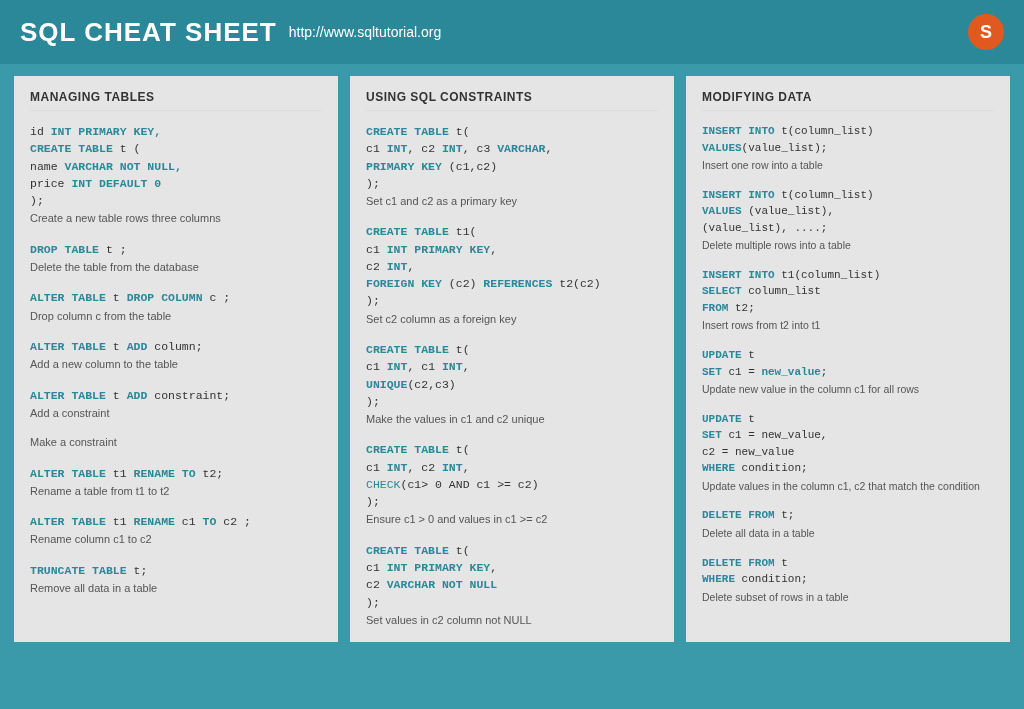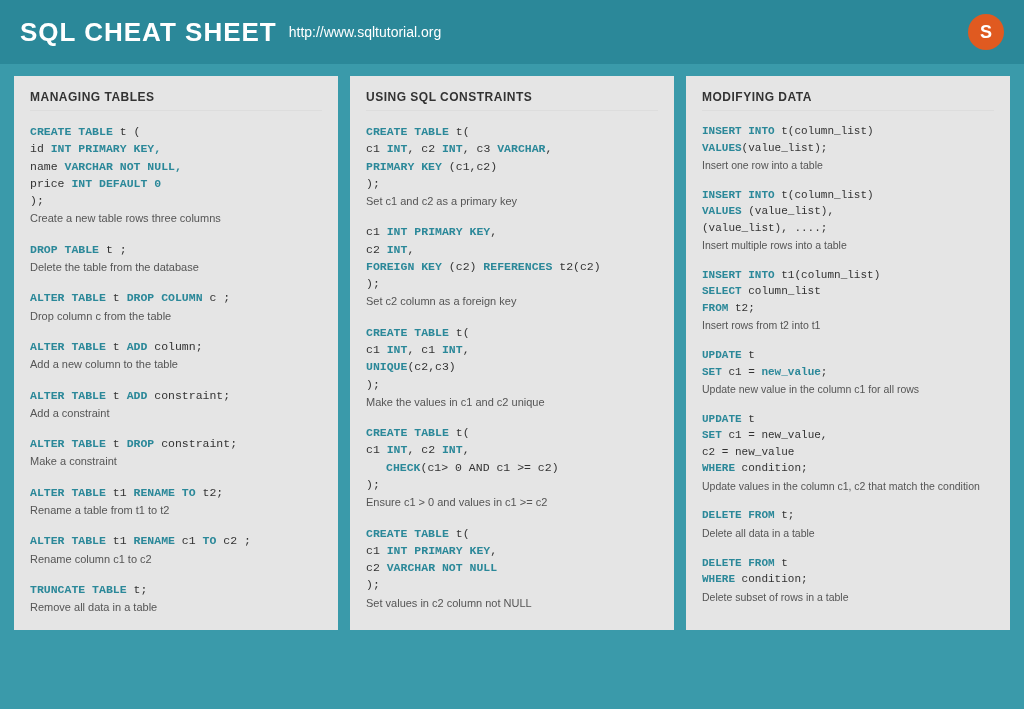--- a/index.html
+++ b/index.html
@@ -101,22 +101,22 @@
   </div>
   <div class="header-logo">S</div>
 </div>
 
 <div class="content">
 
   <div class="card">
     <div class="card-title">MANAGING TABLES</div>
     <div id="managing-tables-sections">
         <div class="section">
+          <div class="code-line"><span style="color: rgb(51, 51, 51);">    id </span><span style="color: rgb(43, 136, 153); font-weight: 700;">INT PRIMARY KEY,</span></div>
           <div class="code-line"><span style="color: rgb(43, 136, 153); font-weight: 700;">CREATE TABLE</span><span style="color: rgb(51, 51, 51);"> t (</span></div>
-          <div class="code-line"><span style="color: rgb(51, 51, 51);">    id </span><span style="color: rgb(43, 136, 153); font-weight: 700;">INT PRIMARY KEY,</span></div>
           <div class="code-line"><span style="color: rgb(51, 51, 51);">    name </span><span style="color: rgb(43, 136, 153); font-weight: 700;">VARCHAR NOT NULL,</span></div>
           <div class="code-line"><span style="color: rgb(51, 51, 51);">    price </span><span style="color: rgb(43, 136, 153); font-weight: 700;">INT DEFAULT 0</span></div>
           <div class="code-line"><span style="color: rgb(51, 51, 51);">);</span></div>
           <div class="desc">Create a new table rows three columns</div>
         </div>
         <div class="section">
           <div class="code-line"><span style="color: rgb(43, 136, 153); font-weight: 700;">DROP TABLE</span><span style="color: rgb(51, 51, 51);"> t </span><span style="color: rgb(51, 51, 51);">;</span></div>
           <div class="desc">Delete the table from the database</div>
         </div>
         <div class="section">
@@ -125,21 +125,20 @@
         </div>
         <div class="section">
           <div class="code-line"><span style="color: rgb(43, 136, 153); font-weight: 700;">ALTER TABLE</span><span style="color: rgb(51, 51, 51);"> t </span><span style="color: rgb(43, 136, 153); font-weight: 700;">ADD</span><span style="color: rgb(51, 51, 51);"> column;</span></div>
           <div class="desc">Add a new column to the table</div>
         </div>
         <div class="section">
           <div class="code-line"><span style="color: rgb(43, 136, 153); font-weight: 700;">ALTER TABLE</span><span style="color: rgb(51, 51, 51);"> t </span><span style="color: rgb(43, 136, 153); font-weight: 700;">ADD</span><span style="color: rgb(51, 51, 51);"> constraint;</span></div>
           <div class="desc">Add a constraint</div>
         </div>
         <div class="section">
-          <div class="code-line"><span style="color: rgb(43, 136, 153); font-weight: 700;">ALTER TABLE</span><span style="color: rgb(51, 51, 51);"> t </span><span style="color: rgb(43, 136, 153); font-weight: 700;">DROP</span><span style="color: rgb(51, 51, 51);"> constraint;</span></div>
           <div class="desc">Make a constraint</div>
         </div>
         <div class="section">
           <div class="code-line"><span style="color: rgb(43, 136, 153); font-weight: 700;">ALTER TABLE</span><span style="color: rgb(51, 51, 51);"> t1 </span><span style="color: rgb(43, 136, 153); font-weight: 700;">RENAME TO</span><span style="color: rgb(51, 51, 51);"> t2;</span></div>
           <div class="desc">Rename a table from t1 to t2</div>
         </div>
         <div class="section">
           <div class="code-line"><span style="color: rgb(43, 136, 153); font-weight: 700;">ALTER TABLE</span><span style="color: rgb(51, 51, 51);"> t1 </span><span style="color: rgb(43, 136, 153); font-weight: 700;">RENAME</span><span style="color: rgb(51, 51, 51);"> c1 </span><span style="color: rgb(43, 136, 153); font-weight: 700;">TO</span><span style="color: rgb(51, 51, 51);"> c2 ;</span></div>
           <div class="desc">Rename column c1 to c2</div>
         </div>
@@ -154,37 +153,38 @@
     <div class="card-title">USING SQL CONSTRAINTS</div>
     <div id="sql-constraints-sections">
         <div class="section">
           <div class="code-line"><span style="color: rgb(43, 136, 153); font-weight: 700;">CREATE TABLE</span><span style="color: rgb(51, 51, 51);"> t(</span></div>
           <div class="code-line"><span style="color: rgb(51, 51, 51);">  c1 </span><span style="color: rgb(43, 136, 153); font-weight: 700;">INT</span><span style="color: rgb(51, 51, 51);">, c2 </span><span style="color: rgb(43, 136, 153); font-weight: 700;">INT</span><span style="color: rgb(51, 51, 51);">, c3 </span><span style="color: rgb(43, 136, 153); font-weight: 700;">VARCHAR</span><span style="color: rgb(51, 51, 51);">,</span></div>
           <div class="code-line"><span style="color: rgb(43, 136, 153); font-weight: 700;">  PRIMARY KEY</span><span style="color: rgb(51, 51, 51);"> (c1,c2)</span></div>
           <div class="code-line"><span style="color: rgb(51, 51, 51);">);</span></div>
           <div class="desc">Set c1 and c2 as a primary key</div>
         </div>
         <div class="section">
+          <div class="code-line"><span style="color: rgb(43, 136, 153); font-weight: 700;">CREATE TABLE</span><span style="color: rgb(51, 51, 51);"> t1(</span></div>
           <div class="code-line"><span style="color: rgb(51, 51, 51);">  c1 </span><span style="color: rgb(43, 136, 153); font-weight: 700;">INT PRIMARY KEY</span><span style="color: rgb(51, 51, 51);">,</span></div>
           <div class="code-line"><span style="color: rgb(51, 51, 51);">  c2 </span><span style="color: rgb(43, 136, 153); font-weight: 700;">INT</span><span style="color: rgb(51, 51, 51);">,</span></div>
           <div class="code-line"><span style="color: rgb(43, 136, 153); font-weight: 700;">  FOREIGN KEY</span><span style="color: rgb(51, 51, 51);"> (c2) </span><span style="color: rgb(43, 136, 153); font-weight: 700;">REFERENCES</span><span style="color: rgb(51, 51, 51);"> t2(c2)</span></div>
           <div class="code-line"><span style="color: rgb(51, 51, 51);">);</span></div>
           <div class="desc">Set c2 column as a foreign key</div>
         </div>
         <div class="section">
           <div class="code-line"><span style="color: rgb(43, 136, 153); font-weight: 700;">CREATE TABLE</span><span style="color: rgb(51, 51, 51);"> t(</span></div>
           <div class="code-line"><span style="color: rgb(51, 51, 51);">  c1 </span><span style="color: rgb(43, 136, 153); font-weight: 700;">INT</span><span style="color: rgb(51, 51, 51);">, c1 </span><span style="color: rgb(43, 136, 153); font-weight: 700;">INT</span><span style="color: rgb(51, 51, 51);">,</span></div>
           <div class="code-line"><span style="color: rgb(43, 136, 153); font-weight: 700;">  UNIQUE</span><span style="color: rgb(51, 51, 51);">(c2,c3)</span></div>
           <div class="code-line"><span style="color: rgb(51, 51, 51);">);</span></div>
           <div class="desc">Make the values in c1 and c2 unique</div>
         </div>
         <div class="section">
           <div class="code-line"><span style="color: rgb(43, 136, 153); font-weight: 700;">CREATE TABLE</span><span style="color: rgb(51, 51, 51);"> t(</span></div>
           <div class="code-line"><span style="color: rgb(51, 51, 51);">  c1 </span><span style="color: rgb(43, 136, 153); font-weight: 700;">INT</span><span style="color: rgb(51, 51, 51);">, c2 </span><span style="color: rgb(43, 136, 153); font-weight: 700;">INT</span><span style="color: rgb(51, 51, 51);">,</span></div>
-          <div class="code-line"><span style="color: rgb(43, 136, 153); font-weight: 700; margin-left: 20px;">  CHECK</span><span style="color: rgb(51, 51, 51);">(c1&gt; 0 AND c1 &gt;= c2)</span></div>
+          <div class="code-line"><span style="color: rgb(43, 136, 153); font-weight: 400;">  CHECK</span><span style="color: rgb(51, 51, 51);">(c1&gt; 0 AND c1 &gt;= c2)</span></div>
           <div class="code-line"><span style="color: rgb(51, 51, 51);">);</span></div>
           <div class="desc">Ensure c1 &gt; 0 and values in c1 &gt;= c2</div>
         </div>
         <div class="section">
           <div class="code-line"><span style="color: rgb(43, 136, 153); font-weight: 700;">CREATE TABLE</span><span style="color: rgb(51, 51, 51);"> t(</span></div>
           <div class="code-line"><span style="color: rgb(51, 51, 51);">  c1 </span><span style="color: rgb(43, 136, 153); font-weight: 700;">INT PRIMARY KEY</span><span style="color: rgb(51, 51, 51);">,</span></div>
           <div class="code-line"><span style="color: rgb(51, 51, 51);">  c2 </span><span style="color: rgb(43, 136, 153); font-weight: 700;">VARCHAR NOT NULL</span></div>
           <div class="code-line"><span style="color: rgb(51, 51, 51);">);</span></div>
           <div class="desc">Set values in c2 column not NULL</div>
         </div>
@@ -196,21 +196,21 @@
     <div id="modifying-data-sections">
         <div class="section">
           <div class="code-line"><span style="color: rgb(43, 136, 153); font-weight: 700;">INSERT INTO</span><span style="color: rgb(51, 51, 51);"> t(column_list)</span></div>
           <div class="code-line"><span style="color: rgb(43, 136, 153); font-weight: 700;">VALUES</span><span style="color: rgb(51, 51, 51); margin-top: 27px;">(value_list);</span></div>
           <div class="desc">Insert one row into a table</div>
         </div>
         <div class="section">
           <div class="code-line"><span style="color: rgb(43, 136, 153); font-weight: 700;">INSERT INTO</span><span style="color: rgb(51, 51, 51);"> t(column_list)</span></div>
           <div class="code-line"><span style="color: rgb(43, 136, 153); font-weight: 700;">VALUES</span><span style="color: rgb(51, 51, 51);"> (value_list),</span></div>
           <div class="code-line"><span style="color: rgb(51, 51, 51);">        </span><span style="color: rgb(51, 51, 51);">(value_list), ....;</span></div>
-          <div class="desc">Insert multiple rows into a table</div>
+          <div class="desc">Delete multiple rows into a table</div>
         </div>
         <div class="section">
           <div class="code-line"><span style="color: rgb(43, 136, 153); font-weight: 700;">INSERT INTO</span><span style="color: rgb(51, 51, 51);"> t1(column_list)</span></div>
           <div class="code-line"><span style="color: rgb(43, 136, 153); font-weight: 700;">SELECT</span><span style="color: rgb(51, 51, 51);"> column_list</span></div>
           <div class="code-line"><span style="color: rgb(43, 136, 153); font-weight: 700;">FROM</span><span style="color: rgb(51, 51, 51);"> t2;</span></div>
           <div class="desc">Insert rows from t2 into t1</div>
         </div>
         <div class="section">
           <div class="code-line"><span style="color: rgb(43, 136, 153); font-weight: 700;">UPDATE</span><span style="color: rgb(51, 51, 51);"> t</span></div>
           <div class="code-line"><span style="color: rgb(43, 136, 153); font-weight: 700;">SET</span><span style="color: rgb(51, 51, 51);"> c1 = </span><span style="color: rgb(43, 136, 153); font-weight: 700;">new_value</span><span style="color: rgb(51, 51, 51);">;</span></div>

